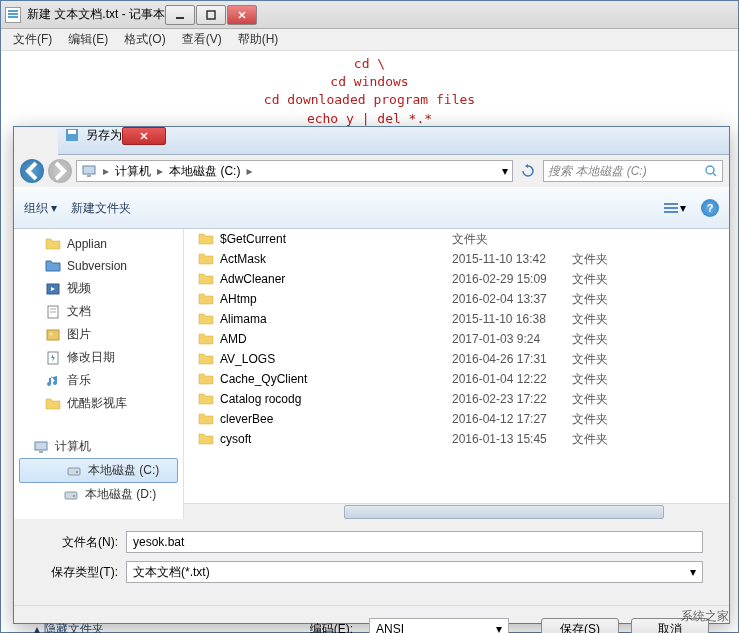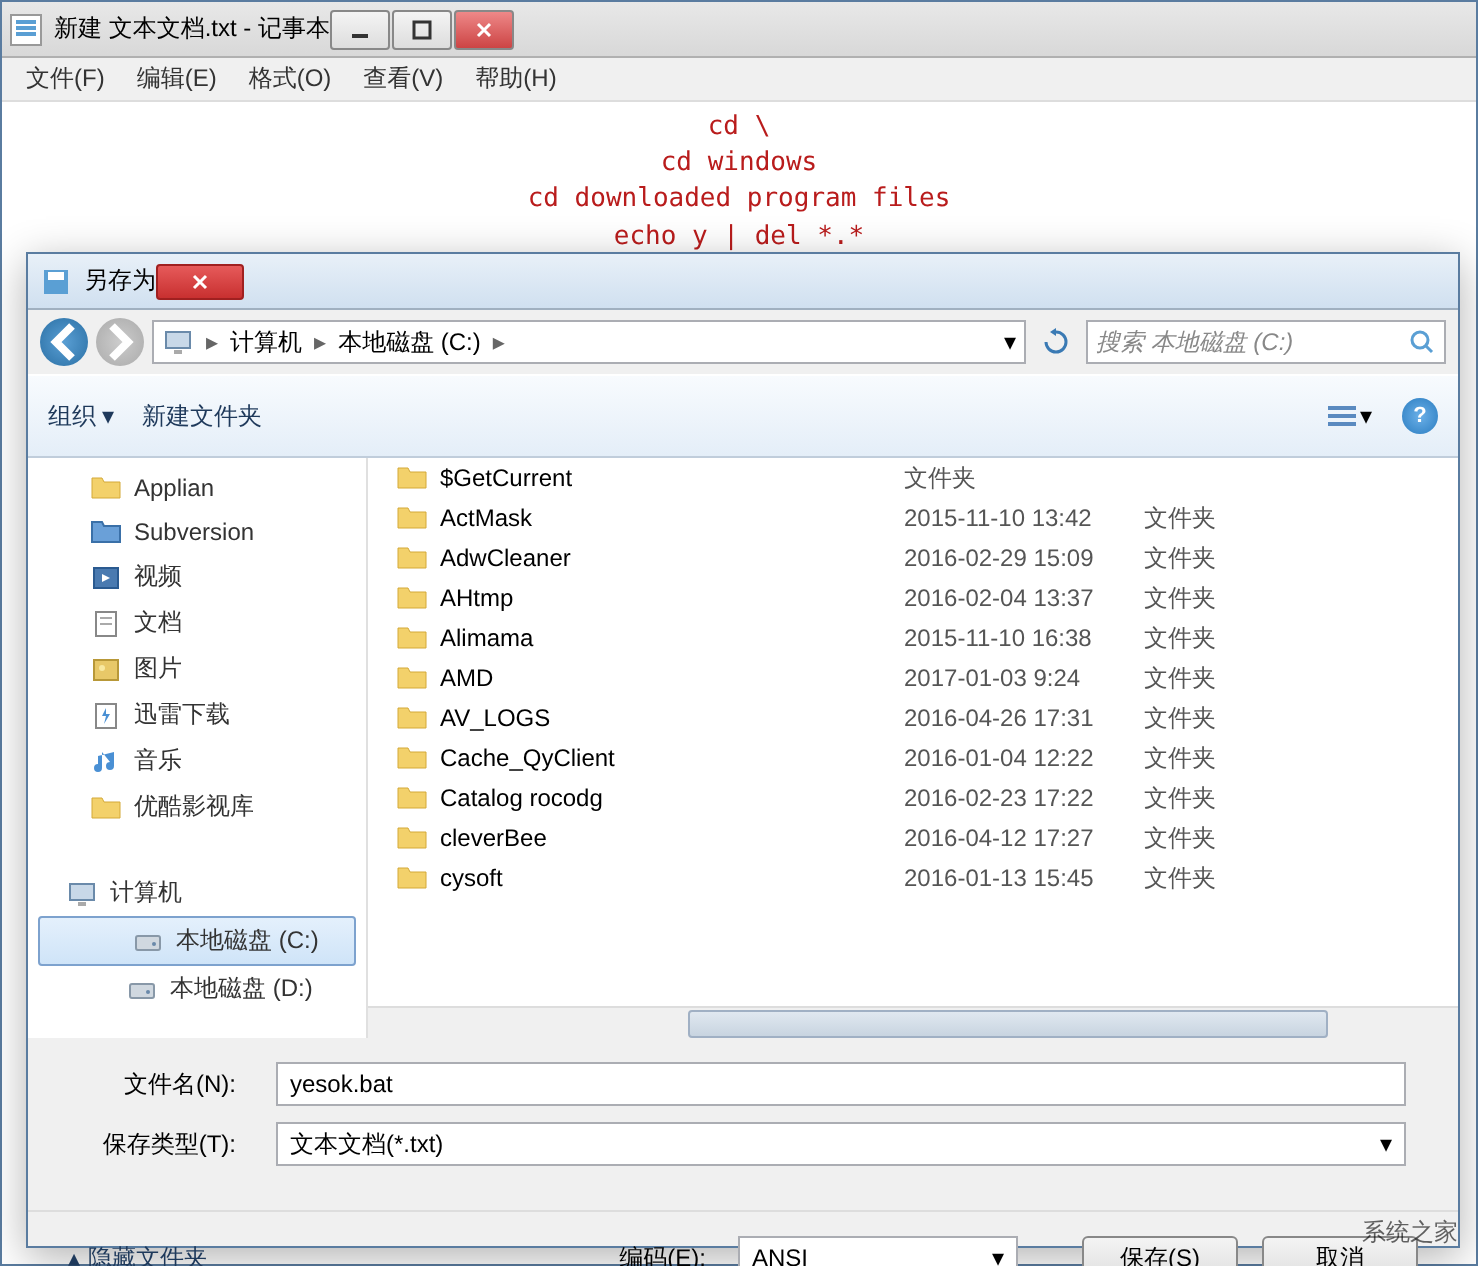--- a/index.html
+++ b/index.html
@@ -13,21 +13,21 @@
     .win-controls { display: flex; gap: 1px; }
     .win-btn { width: 30px; height: 20px; border: 1px solid #888; background: linear-gradient(to bottom, #f4f4f4, #ddd); display: flex; align-items: center; justify-content: center; border-radius: 2px; }
     .win-btn.close { background: linear-gradient(to bottom, #e88, #c44); }
     .win-btn svg { width: 10px; height: 10px; }
     .notepad-menubar { height: 22px; display: flex; align-items: center; padding: 0 4px; background: #f0f0f0; border-bottom: 1px solid #ddd; }
     .notepad-menubar span { padding: 2px 8px; color: #333; }
     .notepad-content { padding: 4px 8px; font-family: Consolas, monospace; font-size: 13px; line-height: 1.4; white-space: pre; color: #b91c1c; text-align: center; }
     
     
     .dialog { position: absolute; top: 126px; left: 13px; width: 717px; height: 498px; background: #f0f0f0; border: 1px solid #5a7ca0; box-shadow: 0 5px 20px rgba(0,0,0,0.3); }
-    .dialog-titlebar { height: 28px; background: linear-gradient(to bottom, #e8f0f8, #d0e0f0); display: flex; align-items: center; padding: 0 6px; border-bottom: 1px solid #a0b0c0; }
+    .dialog-titlebar { height: 28px; background: linear-gradient(to bottom, #e8f0f8, #d0e0f0); display: flex; padding: 0 6px; border-bottom: 1px solid #a0b0c0; margin-left: 44px; }
     .dialog-icon { width: 16px; height: 16px; margin-right: 6px; }
     .dialog-close { width: 44px; height: 18px; background: linear-gradient(to bottom, #e65a5a, #c83030); border: 1px solid #a02020; border-radius: 2px; display: flex; align-items: center; justify-content: center; color: #fff; font-size: 11px; }
     
     .nav-bar { height: 32px; display: flex; align-items: center; padding: 3px 6px; gap: 4px; background: #f0f0f0; }
     .nav-back { background: radial-gradient(circle, #5a9fd4, #2a6fa4); border-radius: 50%; width: 24px; height: 24px; }
     .nav-fwd { background: radial-gradient(circle, #ccc, #aaa); border-radius: 50%; width: 24px; height: 24px; }
     .breadcrumb { flex: 1; height: 22px; background: #fff; border: 1px solid #abadb3; display: flex; align-items: center; padding: 0 4px; gap: 2px; }
     .crumb-icon { width: 16px; height: 16px; }
     .crumb-sep { color: #666; padding: 0 4px; }
     .breadcrumb-refresh { width: 22px; height: 22px; display: flex; align-items: center; justify-content: center; }
@@ -55,21 +55,21 @@
     .col-type { width: 80px; padding: 4px 8px; }
     .list-rows { flex: 1; overflow-y: auto; }
     .file-row { display: flex; height: 20px; align-items: center; }
     .file-row .col-name { display: flex; align-items: center; gap: 6px; border: none; padding-left: 14px; }
     .file-row .col-date, .file-row .col-type { border: none; color: #555; }
     .folder-icon { width: 16px; height: 14px; }
     .scroll-track { height: 16px; background: #f0f0f0; border-top: 1px solid #ddd; position: relative; }
     .scroll-thumb { position: absolute; left: 160px; width: 320px; height: 14px; top: 1px; background: linear-gradient(to bottom, #e0e8f0, #c8d4e0); border: 1px solid #a0b0c4; border-radius: 2px; }
     
     .form-area { padding: 12px 26px 8px; background: #f0f0f0; }
-    .form-row { display: flex; align-items: center; margin-bottom: 8px; gap: 20px; }
+    .form-row { display: flex; align-items: center; margin-bottom: 8px; gap: 8px; }
     .form-label { width: 78px; text-align: right; }
     .form-input { flex: 1; height: 22px; background: #fff; border: 1px solid #abadb3; padding: 0 6px; }
     .form-select { flex: 1; height: 22px; background: #fff; border: 1px solid #abadb3; padding: 0 6px; display: flex; align-items: center; }
     .form-select .dd { margin-left: auto; }
     
     hr.divider { border: none; border-top: 1px solid #ddd; margin: 6px 0; }
     
     .button-bar { display: flex; align-items: center; padding: 6px 20px 12px; gap: 12px; }
     .hide-folders { display: flex; align-items: center; gap: 4px; color: #1e395b; }
     .spacer { flex: 1; }
@@ -225,21 +225,21 @@
             <rect x="2" y="3" width="12" height="10" fill="#e8c868" stroke="#b89838"></rect>
             <circle cx="6" cy="7" r="1.5" fill="#f8e8a0"></circle>
           </svg>
           <span>图片</span>
         </div>
         <div class="sidebar-item">
           <svg class="sidebar-icon" viewBox="0 0 16 16">
             <rect x="3" y="2" width="10" height="12" fill="#fff" stroke="#888"></rect>
             <path d="M8 4 L6 8 L8 8 L7 12 L10 7 L8 7 Z" fill="#4a90d4"></path>
           </svg>
-          <span>迅雷下载</span>
+          <span>修改日期</span>
         </div>
         <div class="sidebar-item">
           <svg class="sidebar-icon" viewBox="0 0 16 16">
             <path d="M6 3 L6 11 A2 2 0 1 1 4 9 L4 5 L12 3 L12 10 A2 2 0 1 1 10 8" fill="#4a90d4"></path>
           </svg>
           <span>音乐</span>
         </div>
         <div class="sidebar-item">
           <svg class="sidebar-icon" viewBox="0 0 16 16">
             <path class="folder-svg" d="M1 3 h5 l1 2 h8 v8 h-14 z"></path>

